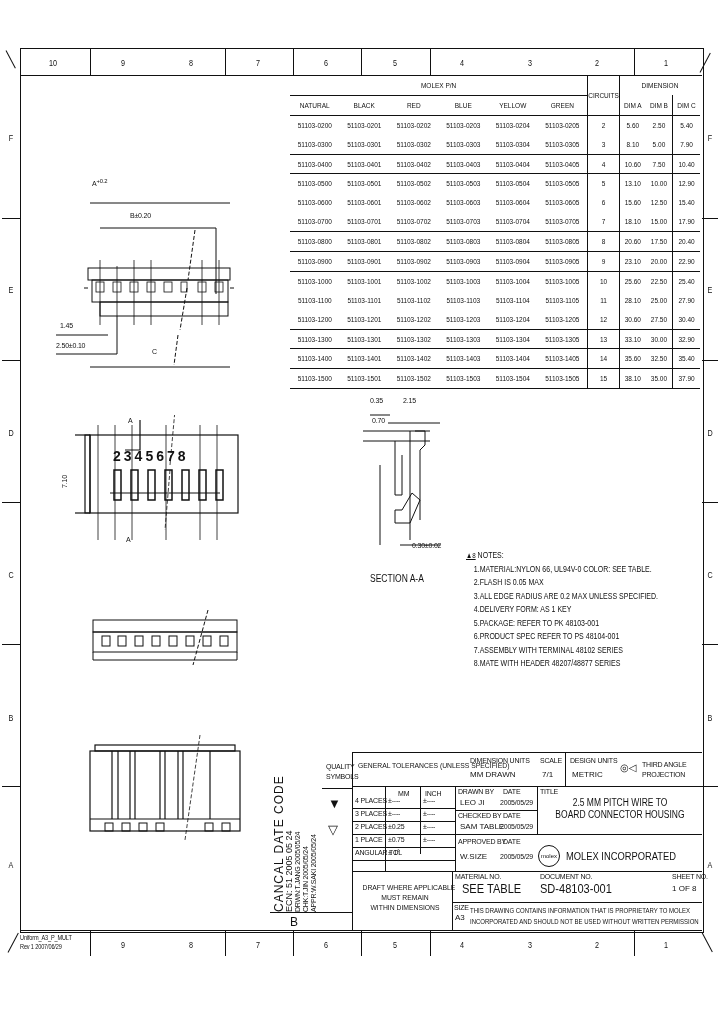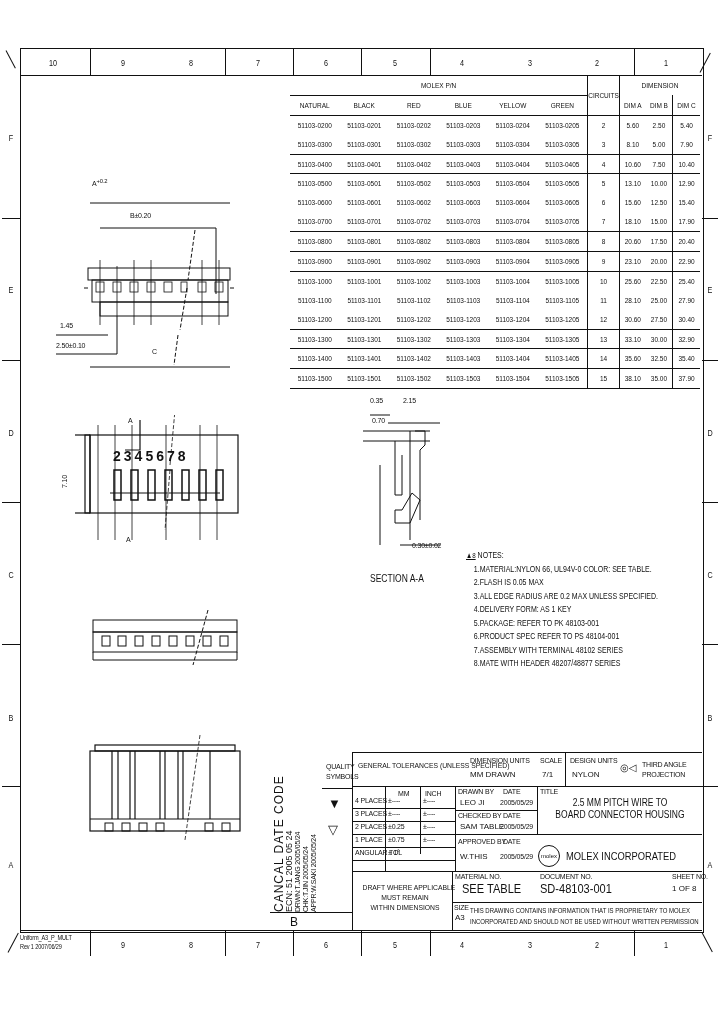--- a/index.html
+++ b/index.html
@@ -454,21 +454,21 @@
     <div class="ln" style="left:322px;top:788px;width:30px;height:1px;"></div>
 
     <div class="ln" style="left:352px;top:752px;width:350px;height:1px;"></div>
     <div class="abs tb" style="left:358px;top:760px;transform:scaleX(0.85);transform-origin:left;line-height:11px;">GENERAL TOLERANCES (UNLESS SPECIFIED)</div>
     <div class="abs tiny" style="left:470px;top:757px;">DIMENSION UNITS</div>
     <div class="abs tb" style="left:470px;top:770px;">MM DRAWN</div>
     <div class="abs tiny" style="left:540px;top:757px;">SCALE</div>
     <div class="abs tb" style="left:542px;top:770px;">7/1</div>
     <div class="ln" style="left:565px;top:752px;width:1px;height:34px;"></div>
     <div class="abs tiny" style="left:570px;top:757px;">DESIGN UNITS</div>
-    <div class="abs tb" style="left:572px;top:770px;">NYLON</div>
+    <div class="abs tb" style="left:572px;top:770px;">METRIC</div>
     <div class="abs" style="left:620px;top:762px;font-size:10px;">◎◁</div>
     <div class="abs tiny" style="left:642px;top:760px;width:56px;line-height:10px;">THIRD ANGLE PROJECTION</div>
     <div class="ln" style="left:352px;top:786px;width:350px;height:1px;"></div>
 
     <div class="abs tiny" style="left:398px;top:790px;">MM</div>
     <div class="abs tiny" style="left:425px;top:790px;">INCH</div>
     <div id="tol-rows">
         <div class="abs tiny" style="left: 355px; top: 797px;">4 PLACES</div>
         <div class="abs tiny" style="left: 388px; top: 797px;">±----</div>
         <div class="abs tiny" style="left: 423px; top: 797px;">±----</div>
@@ -498,21 +498,21 @@
     <div class="abs tb" style="left:460px;top:798px;">LEO JI</div>
     <div class="abs tiny" style="left:503px;top:788px;">DATE</div>
     <div class="abs tiny" style="left:500px;top:799px;">2005/05/29</div>
     <div class="ln" style="left:455px;top:810px;width:82px;height:1px;"></div>
     <div class="abs tiny" style="left:458px;top:812px;">CHECKED BY</div>
     <div class="abs tb" style="left:460px;top:822px;">SAM TABLE</div>
     <div class="abs tiny" style="left:503px;top:812px;">DATE</div>
     <div class="abs tiny" style="left:500px;top:823px;">2005/05/29</div>
     <div class="ln" style="left:455px;top:834px;width:82px;height:1px;"></div>
     <div class="abs tiny" style="left:458px;top:838px;">APPROVED BY</div>
-    <div class="abs tb" style="left:460px;top:852px;">W.THIS</div>
+    <div class="abs tb" style="left:460px;top:852px;">W.SIZE</div>
     <div class="abs tiny" style="left:503px;top:838px;">DATE</div>
     <div class="abs tiny" style="left:500px;top:853px;">2005/05/29</div>
     <div class="ln" style="left:537px;top:786px;width:1px;height:48px;"></div>
 
     <div class="abs tiny" style="left:540px;top:788px;">TITLE</div>
     <div class="abs" style="left:540px;top:797px;width:160px;text-align:center;font-size:10px;line-height:12px;transform:scaleX(0.85);">
       <div>2.5 MM PITCH WIRE TO</div>
       <div>BOARD CONNECTOR HOUSING</div>
     </div>
     <div class="ln" style="left:537px;top:834px;width:165px;height:1px;"></div>

